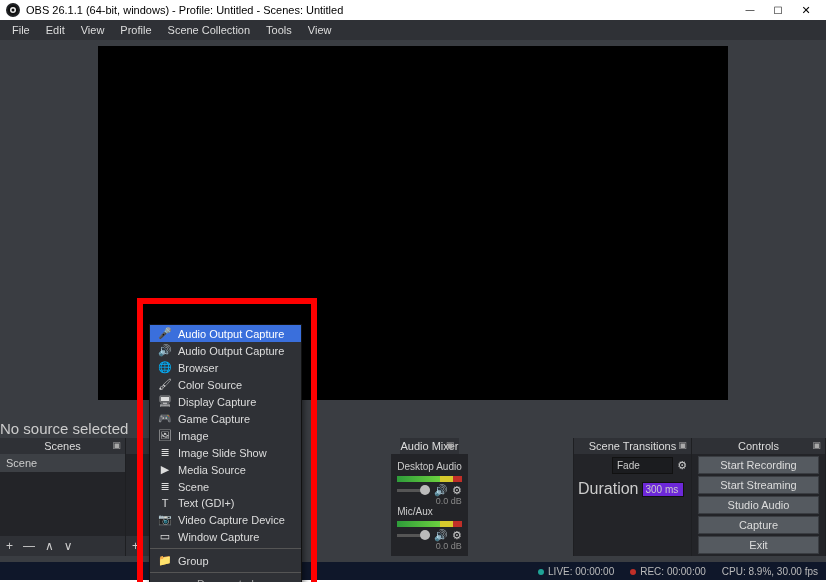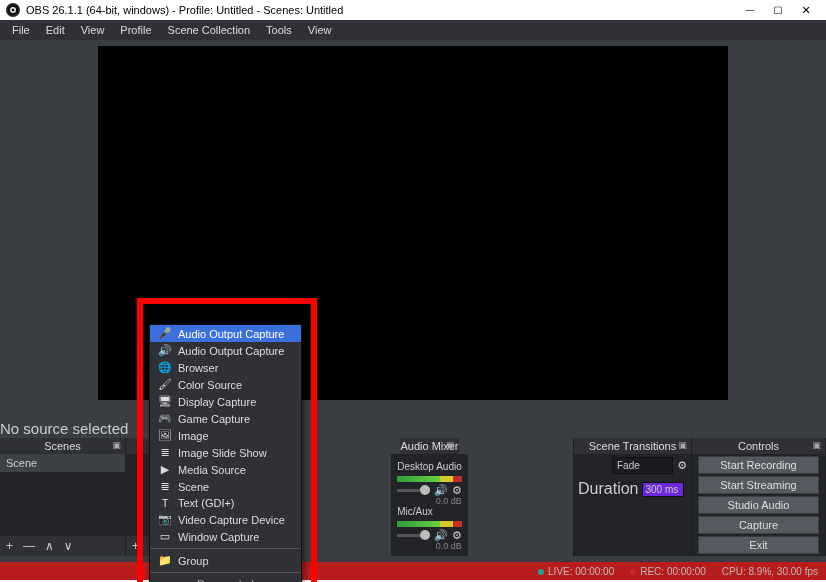--- a/index.html
+++ b/index.html
@@ -54,21 +54,21 @@
 .trow{display:flex;align-items:center;padding:3px 4px;gap:4px;}
 .tselect{flex:1;background:#1b1c1f;color:#ccc;font-size:10px;padding:2px 4px;border:1px solid #111;margin-left:34px;}
 .tlbl{color:#ccc;font-size:16px;}
 .tinput{width:42px;background:#6d28d9;color:#ccc;font-size:10px;padding:1px 2px;border:1px solid #111;}
 
 
 .p-ctrl { flex:1;justify-content:center; }
 .cbtn{background:#555a60;color:#ddd;font-size:11px;text-align:center;padding:2px 0;margin:2px 6px;border:1px solid #3a3d42;}
 
 
-.statusbar{position:absolute;left:0;right:0;bottom:0;height:18px;background:#b91c1c;color:#bbb;font-size:10px;display:flex;align-items:center;justify-content:flex-end;gap:16px;padding:0 8px;}
+.statusbar{position:absolute;left:0;right:0;bottom:0;height:18px;background:#0f172a;color:#bbb;font-size:10px;display:flex;align-items:center;justify-content:flex-end;gap:16px;padding:0 8px;}
 .statusbar .dot{display:inline-block;width:6px;height:6px;border-radius:50%;margin-right:4px;}
 .dot.red{background:#c02f28;}
 .dot.teal{background:#1fa396;}
 
 
 .ctx-wrap{position:absolute;left:137px;top:258px;width:180px;height:306px;border:6px solid #ff0000;z-index:10;}
 .ctx-menu{position:absolute;left:149px;top:284px;width:153px;background:#2f3136;border:1px solid #111;box-shadow:2px 2px 6px rgba(0,0,0,0.5);z-index:11;}
 .ctx-item{display:flex;align-items:center;gap:6px;padding:2px 8px;color:#ddd;font-size:11px;}
 .ctx-item.sel{background:#3a6fdc;color:#fff;}
 .ctx-icon{width:14px;text-align:center;font-size:11px;}

